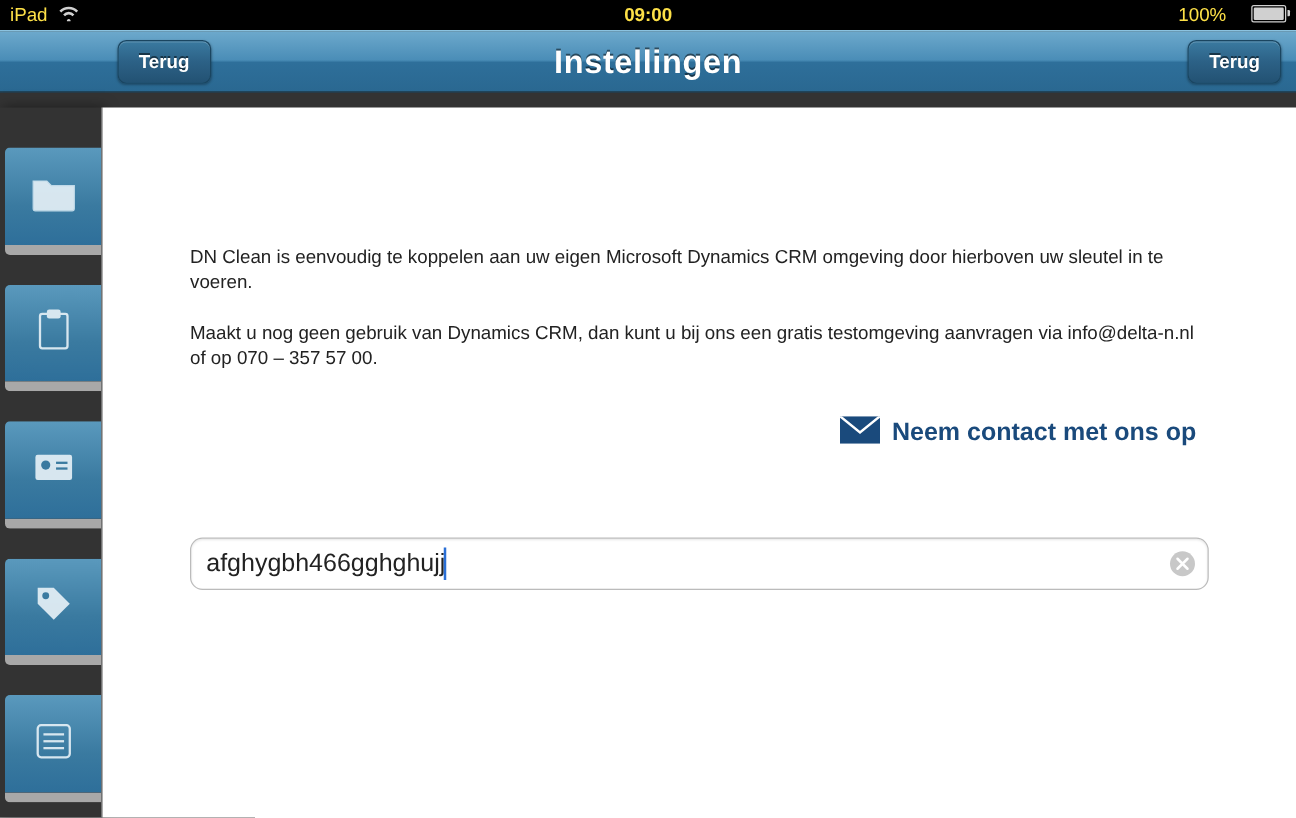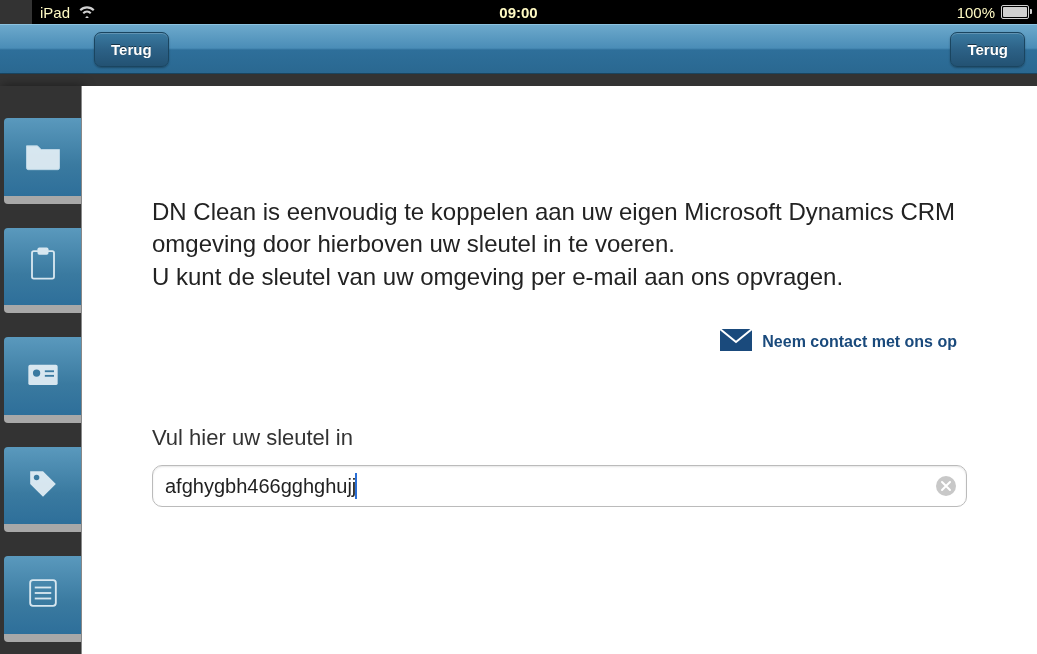--- a/index.html
+++ b/index.html
@@ -11,44 +11,42 @@
       font-family: -apple-system, "Helvetica Neue", Helvetica, Arial, sans-serif;
       width: 1037px;
       height: 654px;
       overflow: hidden;
       background: #333;
       position: relative;
     }
     .status-bar {
       height: 24px;
       background: #000;
-      color: #fef9c3;
+      color: #fde047;
       display: flex;
       align-items: center;
       padding: 0 8px;
       font-size: 15px;
       font-weight: 500;
-      margin-left: 32px;
     }
     .status-left {
       display: flex;
       align-items: center;
       gap: 8px;
     }
     .status-center {
       position: absolute;
       left: 50%;
       transform: translateX(-50%);
       font-weight: 600;
     }
     .status-right {
       margin-left: auto;
       display: flex;
-      align-items: center;
-      gap: 6px;
+      gap: 20px;
     }
     .wifi-icon {
       width: 18px;
       height: 14px;
     }
     .battery-icon {
       width: 28px;
       height: 14px;
       border: 1.5px solid #d0d0d0;
       border-radius: 2px;
@@ -146,39 +144,39 @@
       position: absolute;
       left: 82px;
       right: 0;
       top: 86px;
       bottom: 0;
       background: #fff;
       padding: 110px 70px 30px 70px;
       overflow: hidden;
     }
     .info-text {
-      font-size: 24px;
+      font-size: 15px;
       line-height: 1.35;
       color: #222;
       margin-bottom: 36px;
     }
     .info-text p {
       margin-bottom: 20px;
     }
     .contact-row {
       display: flex;
       justify-content: flex-end;
       align-items: center;
       gap: 10px;
       margin-bottom: 70px;
       padding-right: 10px;
     }
     .contact-link {
       color: #1a4a7c;
-      font-size: 16px;
+      font-size: 20px;
       font-weight: 700;
       cursor: pointer;
     }
     .mail-icon {
       width: 32px;
       height: 22px;
     }
     .field-label {
       font-size: 22px;
       color: #333;
@@ -235,20 +233,21 @@
   <div class="status-right">
     <span>100%</span>
     <span class="battery-icon">
         <span class="battery-fill"></span>
       </span>
   </div>
 </div>
 
 <div class="nav-bar">
   <button class="nav-button left">Terug</button>
+  <div class="nav-title">Instellingen</div>
   <button class="nav-button right">Terug</button>
 </div>
 
 <div class="sidebar">
   <div class="sidebar-item">
     <span>
       <svg viewBox="0 0 48 48">
           <path fill="#e8f2f8" stroke="#cde3ef" stroke-width="1" d="M6 14 h12 l4 4 h20 v20 a2 2 0 0 1 -2 2 H8 a2 2 0 0 1 -2 -2 Z"></path>
         </svg>
     </span>
@@ -288,35 +287,34 @@
           <line x1="15" y1="30" x2="33" y2="30" stroke="#e8f2f8" stroke-width="2"></line>
         </svg>
     </span>
   </div>
 </div>
 
 <div class="content">
   <div class="info-text">
     <p>
       <span>DN Clean is eenvoudig te koppelen aan uw eigen Microsoft Dynamics CRM omgeving door hierboven uw sleutel in te voeren.</span><br>
-      <span>U kunt de sleutel van uw omgeving per e-mail aan ons opvragen.</span>
     </p>
+    <p>Maakt u nog geen gebruik van Dynamics CRM, dan kunt u bij ons een gratis testomgeving aanvragen via info@delta-n.nl of op 070 – 357 57 00.</p>
   </div>
 
   <div class="contact-row">
     <span>
       <svg class="mail-icon" viewBox="0 0 32 22">
         <rect x="0" y="0" width="32" height="22" fill="#1a4a7c"></rect>
         <path d="M0 0 L16 13 L32 0" fill="none" stroke="#fff" stroke-width="2"></path>
       </svg>
     </span>
     <span class="contact-link">Neem contact met ons op</span>
   </div>
 
-  <label class="field-label">Vul hier uw sleutel in</label>
   <div class="input-wrap">
     <input type="text" class="key-input" value="afghygbh466gghghujj" style="">
     <span class="cursor-line"></span>
     <span class="clear-icon">
       <svg viewBox="0 0 22 22">
           <circle cx="11" cy="11" r="10" fill="#c8c8c8"></circle>
           <path d="M7 7 L15 15 M15 7 L7 15" stroke="#fff" stroke-width="2" stroke-linecap="round"></path>
         </svg>
     </span>
   </div>

